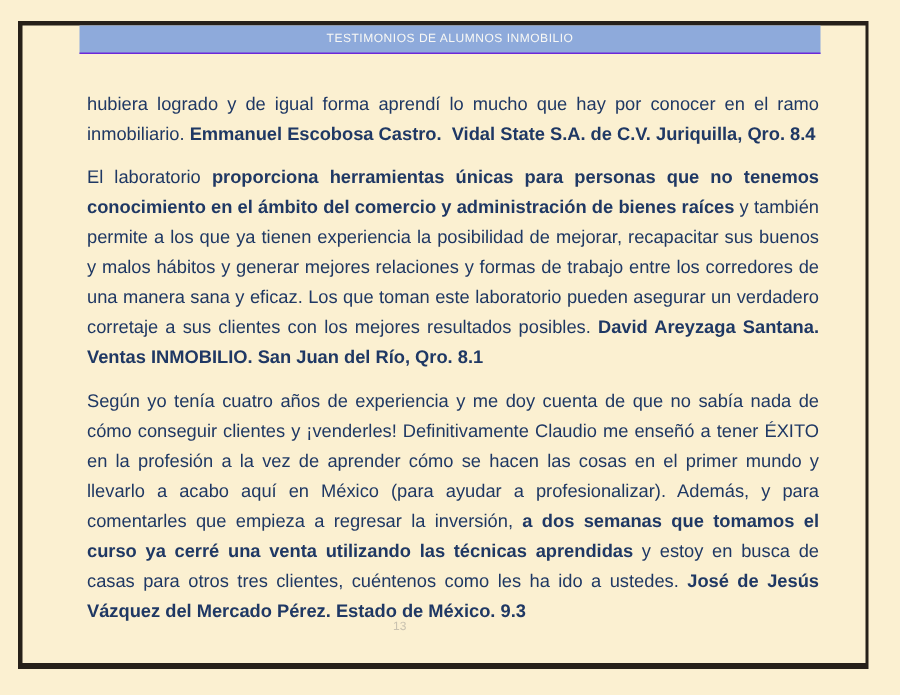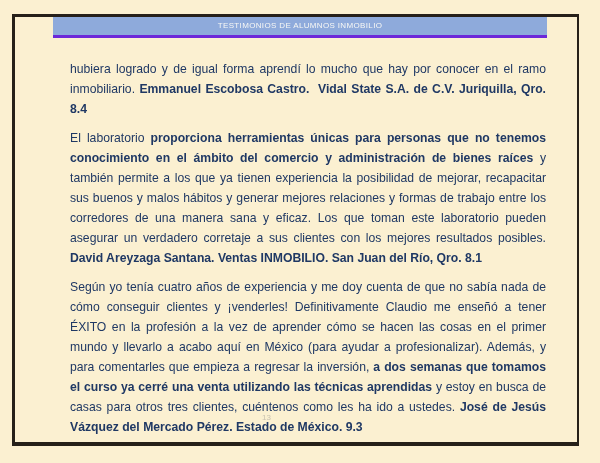--- a/index.html
+++ b/index.html
@@ -26,21 +26,21 @@
     border-width: 3px 2px 4px 3px;
     background: transparent;
   }
   .header-bar {
     position: absolute;
     left: 53px;
     top: 17px;
     width: 494px;
     height: 18px;
     background: var(--bar, #8EAADB);
-    border-bottom: 3px solid #6d28d9;
+    border-bottom: 1px solid #6d28d9;
     display: flex;
     align-items: center;
     justify-content: center;
   }
   .header-title {
     color: var(--bartext, #F8F8F5);
     font-size: 8px;
     letter-spacing: 0.35px;
     line-height: 1;
     white-space: nowrap;
@@ -49,21 +49,21 @@
     position: absolute;
     left: 54px;
     top: 59px;
     width: 492px;
     color: var(--ink, #1F3864);
     font-size: 12.2px;
     line-height: 20px;
     text-align: justify;
   }
   .content p.para {
-    margin: 0 0 9px 16px;
+    margin: 0 0 9px 4px;
   }
   .content p.para:last-child {
     margin-bottom: 0;
   }
   .run-normal { font-weight: 400; }
   .run-bold { font-weight: 700; }
   .run-bold-underline {
     font-weight: 700;
     text-decoration-thickness: 1.4px;
     text-underline-offset: 2.5px;

